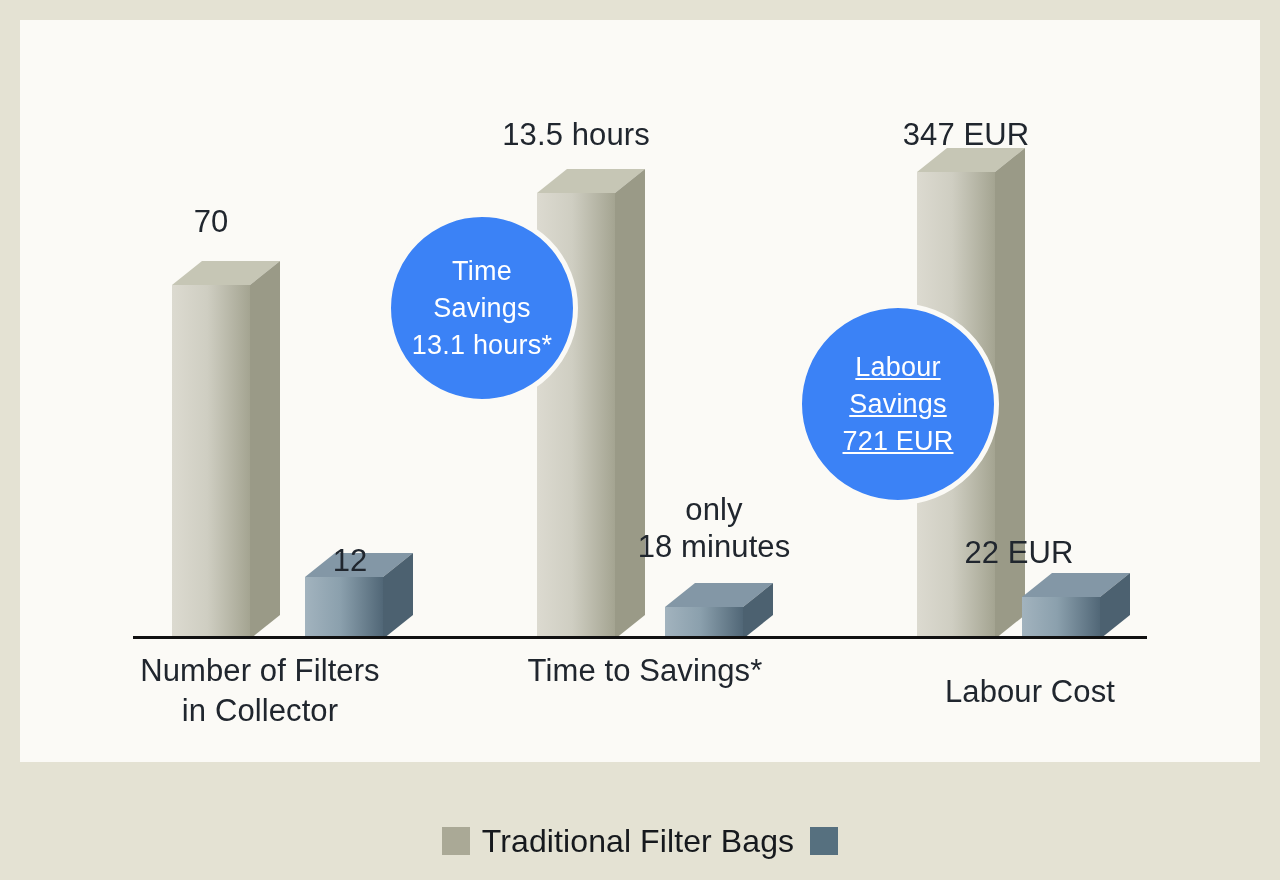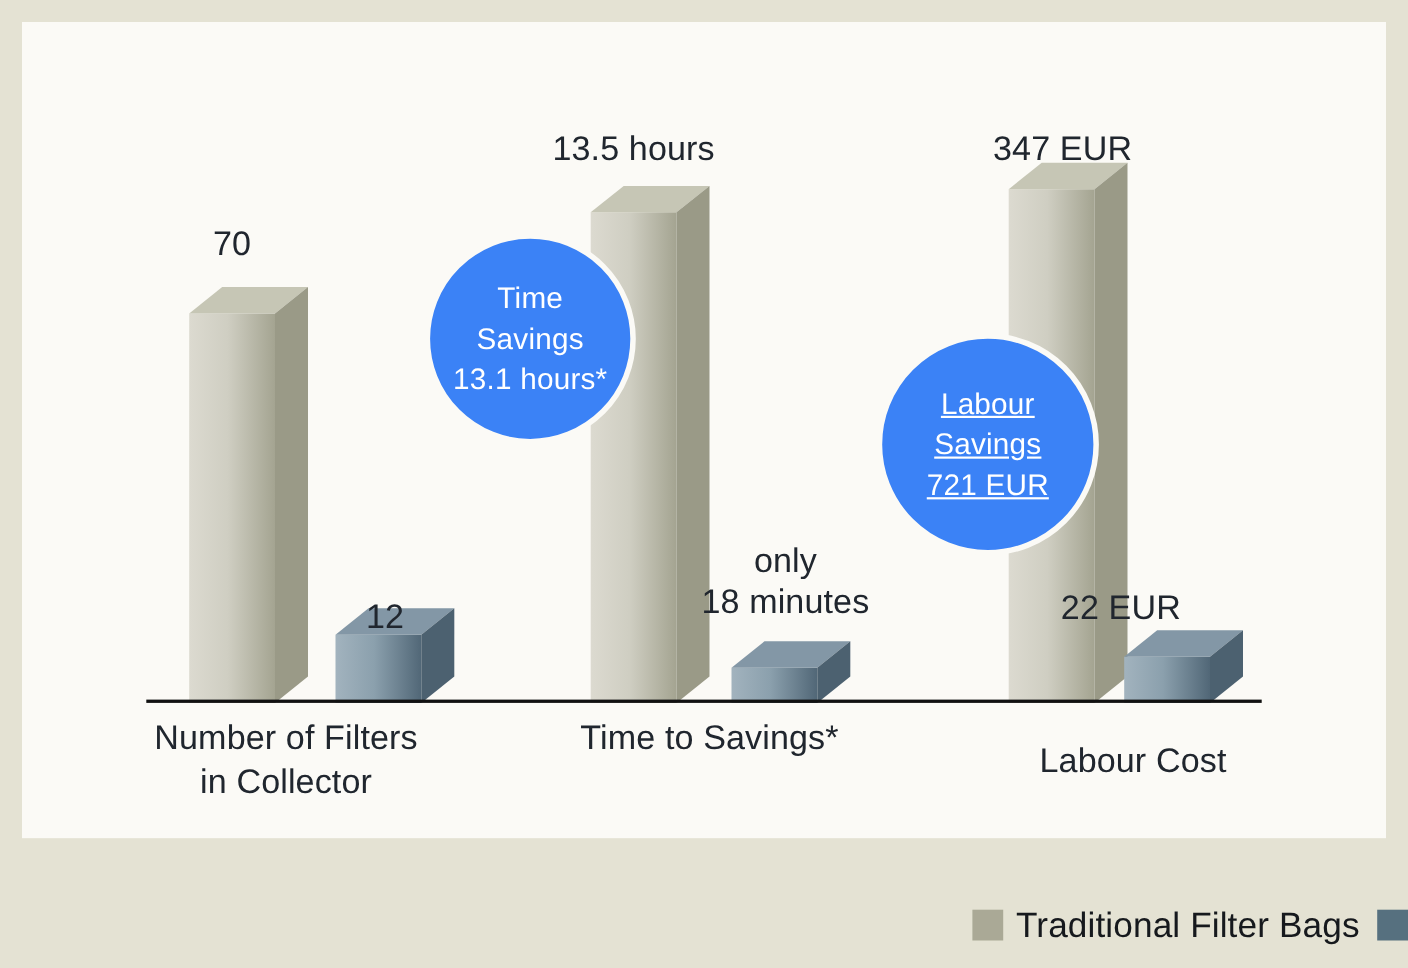--- a/index.html
+++ b/index.html
@@ -93,21 +93,21 @@
     letter-spacing: 0.2px;
   }
 
   
   #legend {
     position: absolute;
     left: 0;
     top: 824px;
     width: 1280px;
     display: flex;
-    justify-content: flex-end;
+    justify-content: center;
     align-items: center;
     gap: 16px;
   }
   .legend-item {
     display: flex;
     align-items: center;
     gap: 12px;
   }
   .legend-swatch {
     width: 28px;

